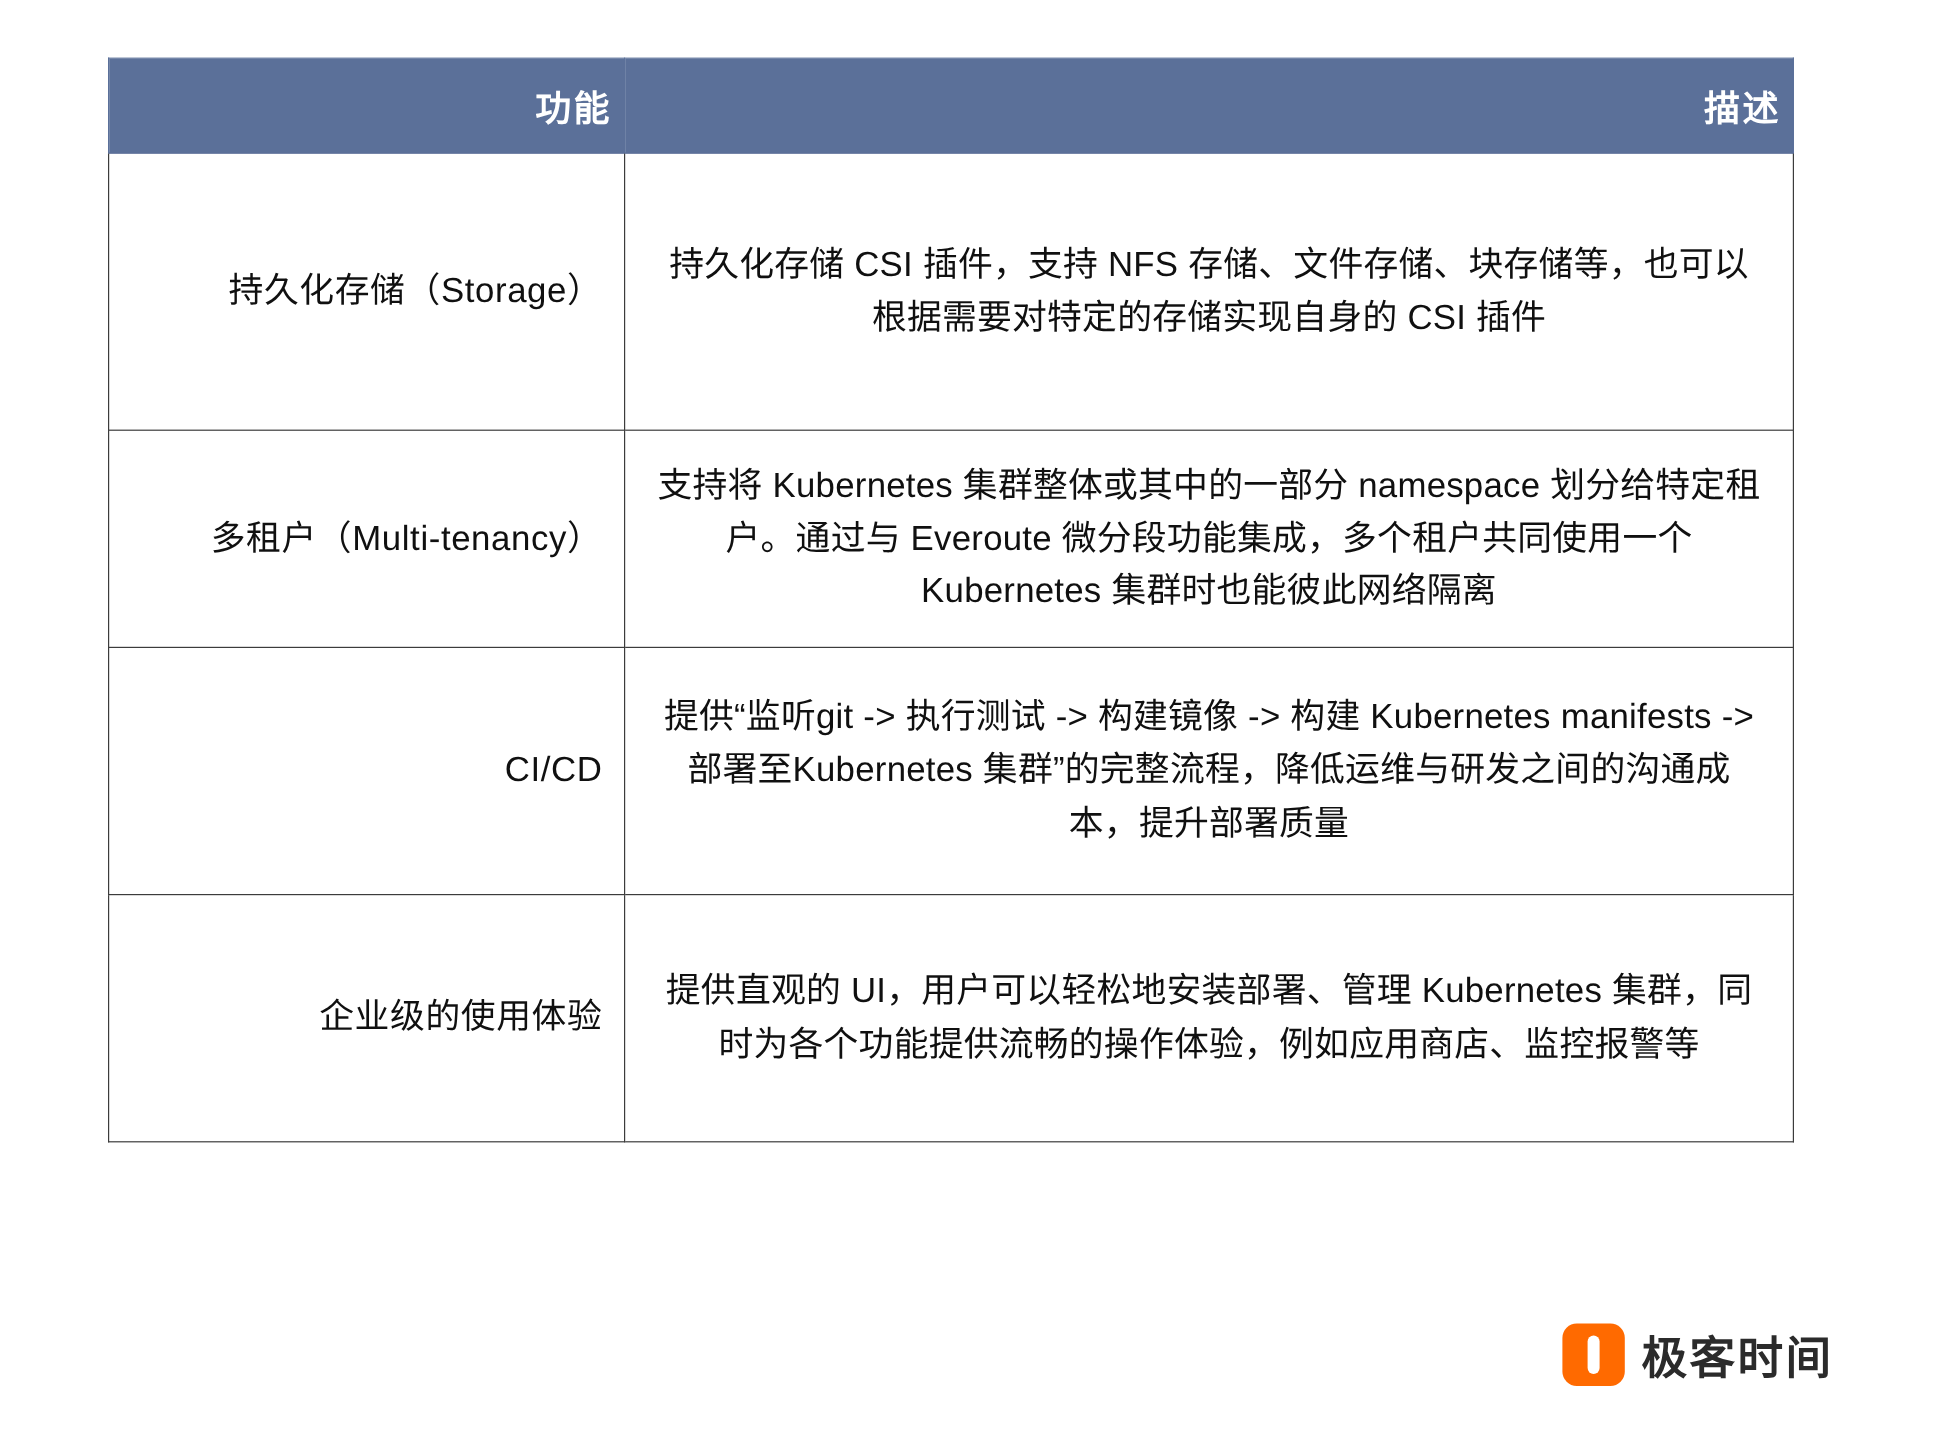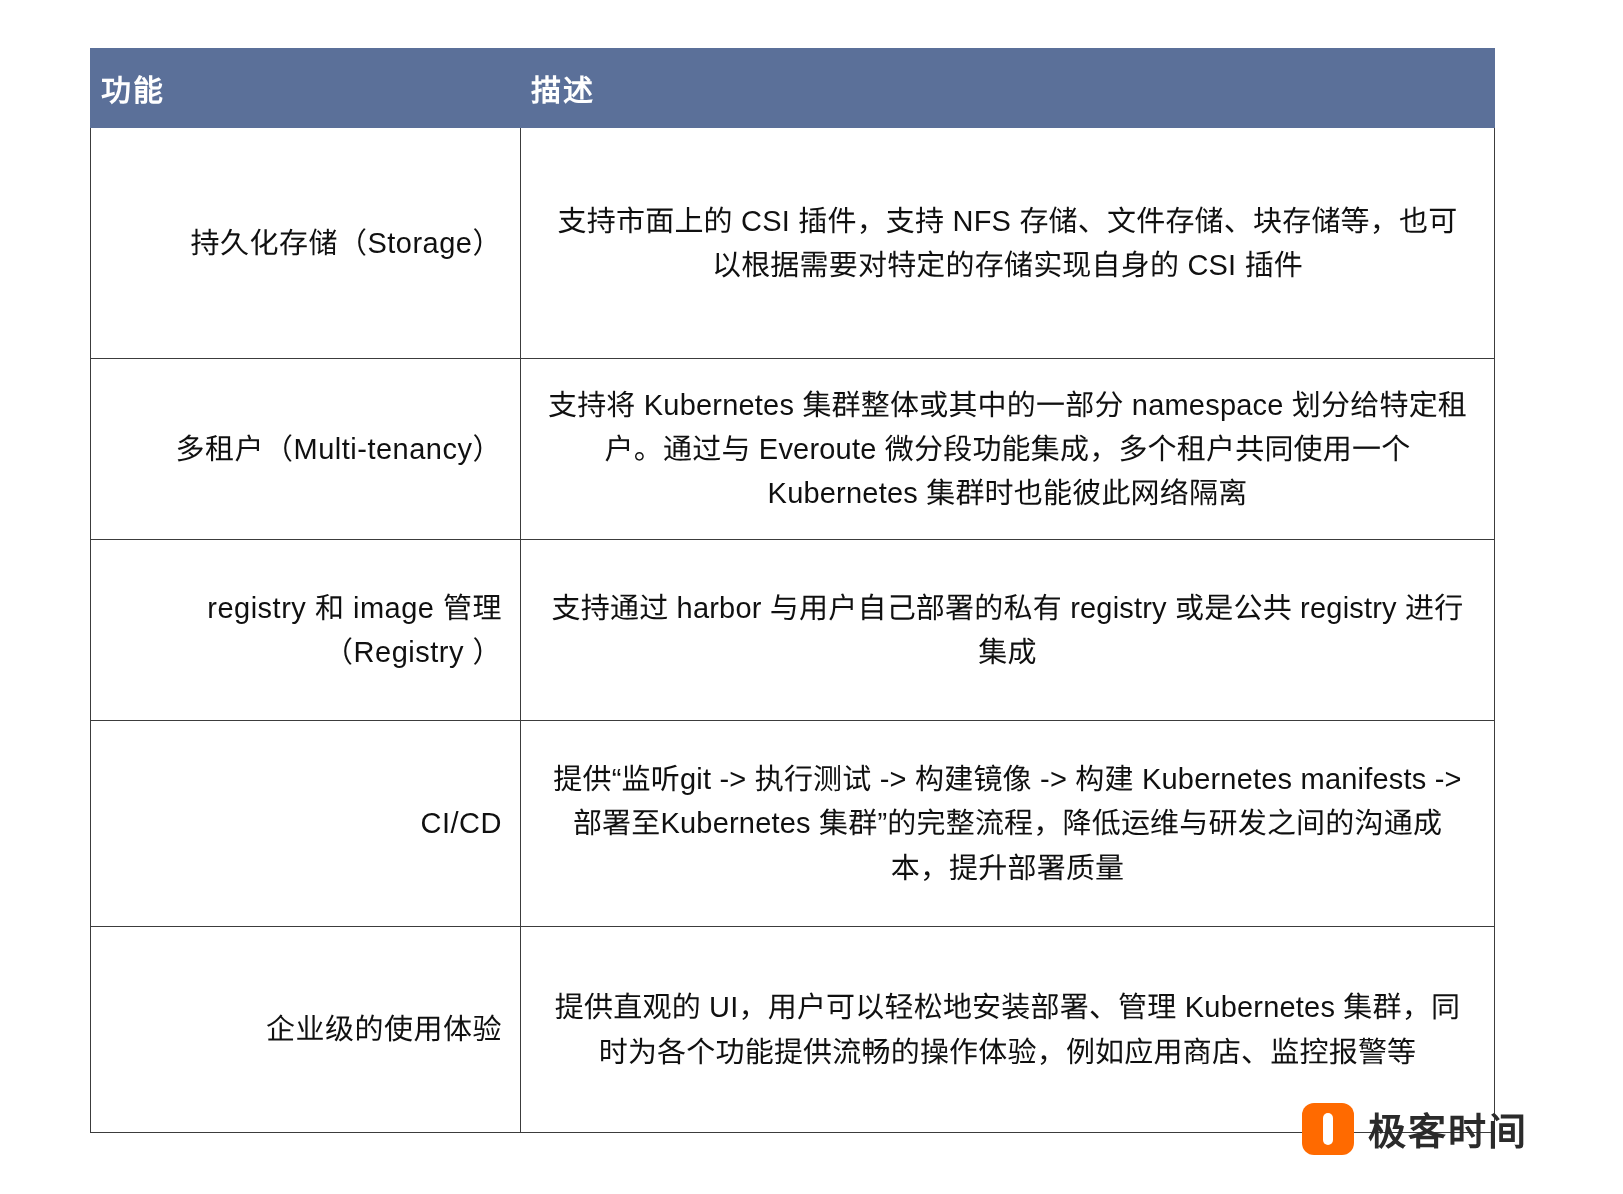--- a/index.html
+++ b/index.html
@@ -33,21 +33,21 @@
   table.feature-table col.col-desc { width: 974px; }
 
   table.feature-table th {
     background: #5b7099;
     color: #ffffff;
     font-size: 30px;
     font-weight: bold;
     letter-spacing: 2px;
     border: 1px solid #5b7099;
     height: 78px;
-    text-align: left;
+    text-align: right;
     vertical-align: middle;
     padding: 0 10px;
   }
   table.feature-table td {
     border: 1px solid #3c3c3c;
     font-size: 29px;
     line-height: 1.52;
     text-align: center;
     vertical-align: middle;
     padding: 20px 18px;
@@ -117,29 +117,25 @@
     </colgroup>
     <thead>
       <tr>
         <th>功能</th>
         <th>描述</th>
       </tr>
     </thead>
     <tbody>
       <tr class="row-storage">
         <td class="cell-feature">持久化存储（Storage）</td>
-        <td class="cell-desc">支持市面上的 CSI 插件，支持 NFS 存储、文件存储、块存储等，也可以根据需要对特定的存储实现自身的 CSI 插件</td>
+        <td class="cell-desc">持久化存储 CSI 插件，支持 NFS 存储、文件存储、块存储等，也可以根据需要对特定的存储实现自身的 CSI 插件</td>
       </tr>
       <tr class="row-multitenancy">
         <td class="cell-feature">多租户（Multi-tenancy）</td>
         <td class="cell-desc">支持将 Kubernetes 集群整体或其中的一部分 namespace 划分给特定租户。通过与 Everoute 微分段功能集成，多个租户共同使用一个 Kubernetes 集群时也能彼此网络隔离</td>
-      </tr>
-      <tr class="row-registry">
-        <td class="cell-feature">registry 和 image 管理（Registry ）</td>
-        <td class="cell-desc">支持通过 harbor 与用户自己部署的私有 registry 或是公共 registry 进行集成</td>
       </tr>
       <tr class="row-cicd">
         <td class="cell-feature">CI/CD</td>
         <td class="cell-desc">提供“监听git -&gt; 执行测试 -&gt; 构建镜像 -&gt; 构建 Kubernetes manifests -&gt; 部署至Kubernetes 集群”的完整流程，降低运维与研发之间的沟通成本，提升部署质量</td>
       </tr>
       <tr class="row-ux">
         <td class="cell-feature">企业级的使用体验</td>
         <td class="cell-desc">提供直观的 UI，用户可以轻松地安装部署、管理 Kubernetes 集群，同时为各个功能提供流畅的操作体验，例如应用商店、监控报警等</td>
       </tr>
     </tbody>

